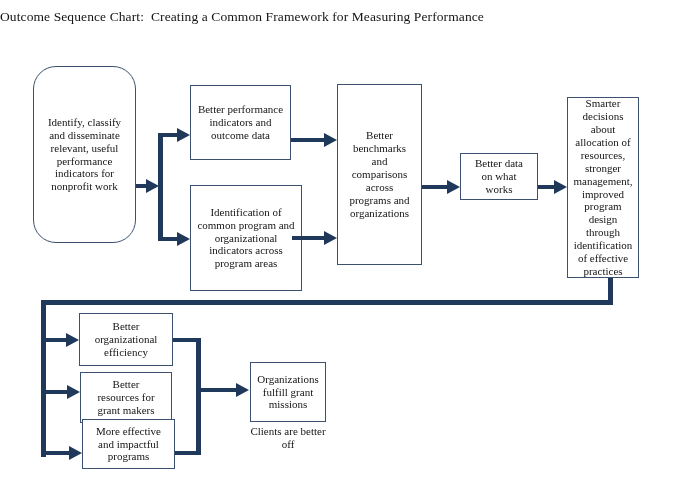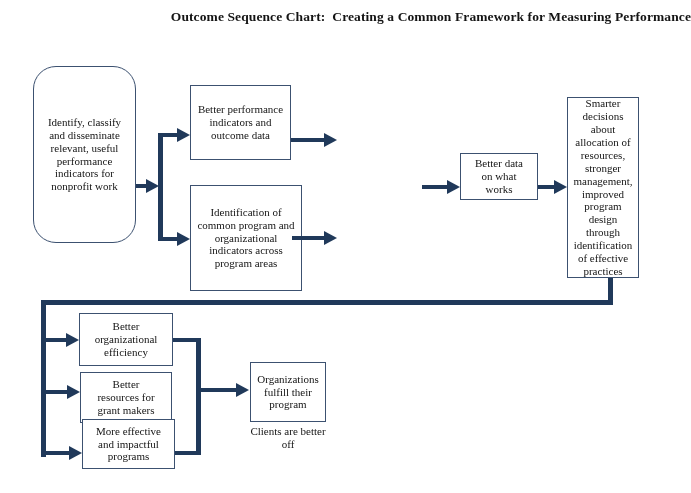--- a/index.html
+++ b/index.html
@@ -6,21 +6,21 @@
   .canvas {
     position:relative;
     width:691px; height:493px;
     background:var(--background,#ffffff);
     font-family:"Liberation Serif","DejaVu Serif",serif;
     color:var(--text,#141414);
     overflow:hidden;
   }
   .title {
     position:absolute; top:9px; left:0; width:100%;
-    text-align:right; font-weight:bold; font-size:13.5px;
+    text-align:left; font-weight:normal; font-size:13.5px;
     white-space:pre-wrap; letter-spacing:0.1px;
   }
   .node {
     position:absolute; box-sizing:border-box;
     border:1.5px solid var(--box_border,#3c5170);
     background:#ffffff;
     display:flex; align-items:center; justify-content:center;
     text-align:center; font-size:11px; line-height:1.18;
   }
   .hline,.vline { position:absolute; background:var(--line,#20395a); }
@@ -41,32 +41,33 @@
 <div class="canvas">
 
   <div class="title">Outcome Sequence Chart:  Creating a Common Framework for Measuring Performance</div>
 
   <div class="node" style="left:33px; top:66px; width:103px; height:177px; padding:0 7px;border-radius:23px;">Identify, classify and disseminate relevant, useful performance indicators for nonprofit work</div>
 
   <div class="node" style="left:190px; top:85px; width:101px; height:75px; padding:0 2px;font-family:Liberation Serif, serif;">Better performance indicators and outcome data</div>
 
   <div class="node" style="left:190px; top:185px; width:112px; height:106px; padding:0 2px;">Identification of common program and organizational indicators across program areas</div>
 
+  <div class="node" style="left:337px; top:84px; width:85px; height:181px; padding:0 8px;">Better benchmarks and comparisons across programs and organizations</div>
 
   <div class="node" style="left:460px; top:153px; width:78px; height:47px; padding:0 9px;">Better data on what works</div>
 
   <div class="node" style="left:567px; top:97px; width:72px; height:181px; padding:0 3px;">Smarter decisions about allocation of resources, stronger management, improved program design through identification of effective practices</div>
 
   <div class="node" style="left:79px; top:313px; width:94px; height:53px; padding:0 10px;">Better organizational efficiency</div>
 
   <div class="node" style="left:80px; top:372px; width:92px; height:51px; padding:0 10px;">Better resources for grant makers</div>
 
   <div class="node" style="left:82px; top:419px; width:93px; height:50px; padding:0 8px;">More effective and impactful programs</div>
 
-  <div class="node" style="left:250px; top:362px; width:76px; height:60px; padding:0 4px;">Organizations fulfill their program</div>
+  <div class="node" style="left:250px; top:362px; width:76px; height:60px; padding:0 4px;">Organizations fulfill grant missions</div>
 
   <div class="caption" style="left:249px; top:425px; width:78px;">Clients are better off</div>
 
   <div class="hline" style="left:136px; top:184px; width:11px; height:4px;"></div>
   <div class="ah" style="left:146px; top:179px;"></div>
   <div class="vline" style="left:158px; top:133px; width:5px; height:108px;"></div>
   <div class="hline" style="left:163px; top:133px; width:15px; height:4px;"></div>
   <div class="ah" style="left:177px; top:128px;"></div>
   <div class="hline" style="left:163px; top:237px; width:15px; height:4px;"></div>
   <div class="ah" style="left:177px; top:232px;"></div>

